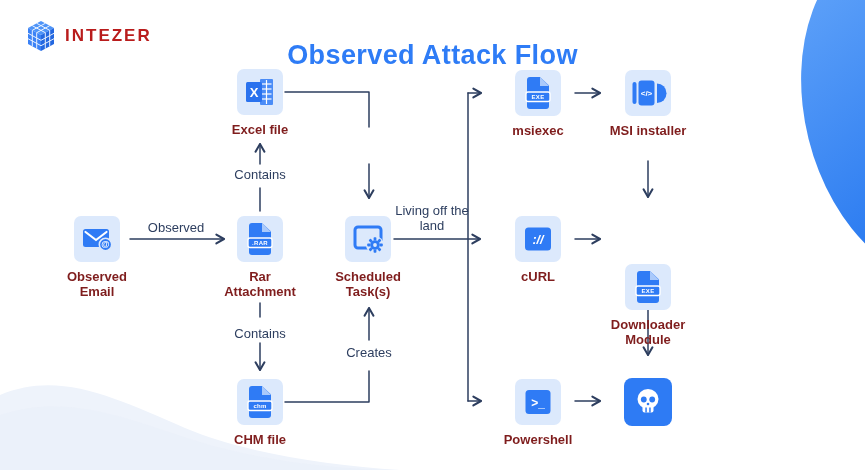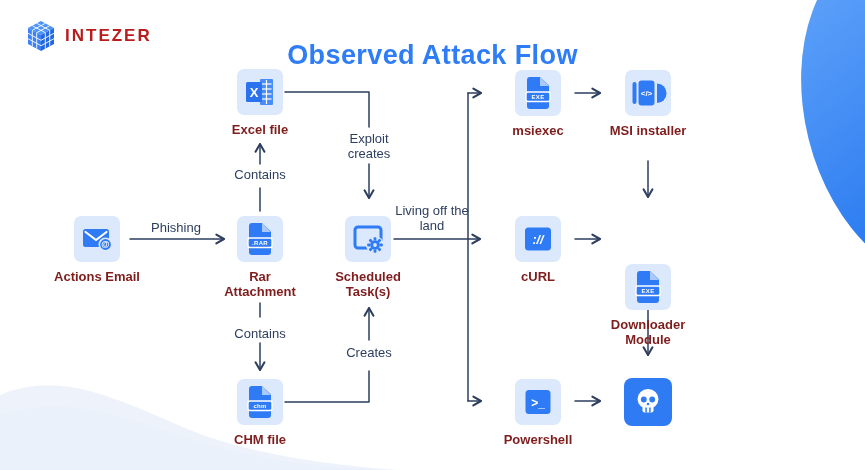--- a/index.html
+++ b/index.html
@@ -112,37 +112,36 @@
       <path d="M468,93 H481" marker-end="url(#arr)"></path>
       <path d="M468,401 H481" marker-end="url(#arr)"></path>
       <path d="M575,93 H600" marker-end="url(#arr)"></path>
       <path d="M575,239 H600" marker-end="url(#arr)"></path>
       <path d="M575,401 H600" marker-end="url(#arr)"></path>
       <path d="M648,161 V197" marker-end="url(#arr)"></path>
       <path d="M648,303 V355" marker-end="url(#arr)"></path>
     </g>
   </svg>
 
-  <div class="elabel l-attached">Phishing</div>
+  <div class="elabel l-attached">Observed</div>
   <div class="elabel l-contains-top">Contains</div>
   <div class="elabel l-contains-bot">Contains</div>
-  <div class="elabel l-exploit">Exploit creates</div>
   <div class="elabel l-creates">Creates</div>
   <div class="elabel l-living">Living off the land</div>
 
   <div class="node n-phishing">
     <div class="tile">
       <svg width="40" height="40" viewBox="0 0 40 40">
         <rect x="6" y="10" width="26" height="18" rx="2.5" fill="#2f7bf5"></rect>
         <polyline points="8.5,13 19,21 29.5,13" fill="none" stroke="#ffffff" stroke-width="2.2" stroke-linecap="round" stroke-linejoin="round"></polyline>
         <circle cx="28.5" cy="25.5" r="6.2" fill="#2f7bf5" stroke="#dce9fc" stroke-width="1.6"></circle>
         <text x="28.5" y="28.4" font-size="8.5" font-weight="bold" fill="#ffffff" text-anchor="middle" font-family="Liberation Sans,sans-serif">@</text>
       </svg>
     </div>
-    <div class="nlabel">Actions Email</div>
+    <div class="nlabel">Observed Email</div>
   </div>
 
   <div class="node n-excel">
     <div class="tile">
       <svg width="40" height="40" viewBox="0 0 40 40">
         <rect x="20" y="7" width="13" height="26" rx="1" fill="#4a8cf7"></rect>
         <g stroke="#ffffff" stroke-width="1.2">
           <line x1="21.5" y1="12" x2="31.5" y2="12"></line>
           <line x1="21.5" y1="17" x2="31.5" y2="17"></line>
           <line x1="21.5" y1="22" x2="31.5" y2="22"></line>

